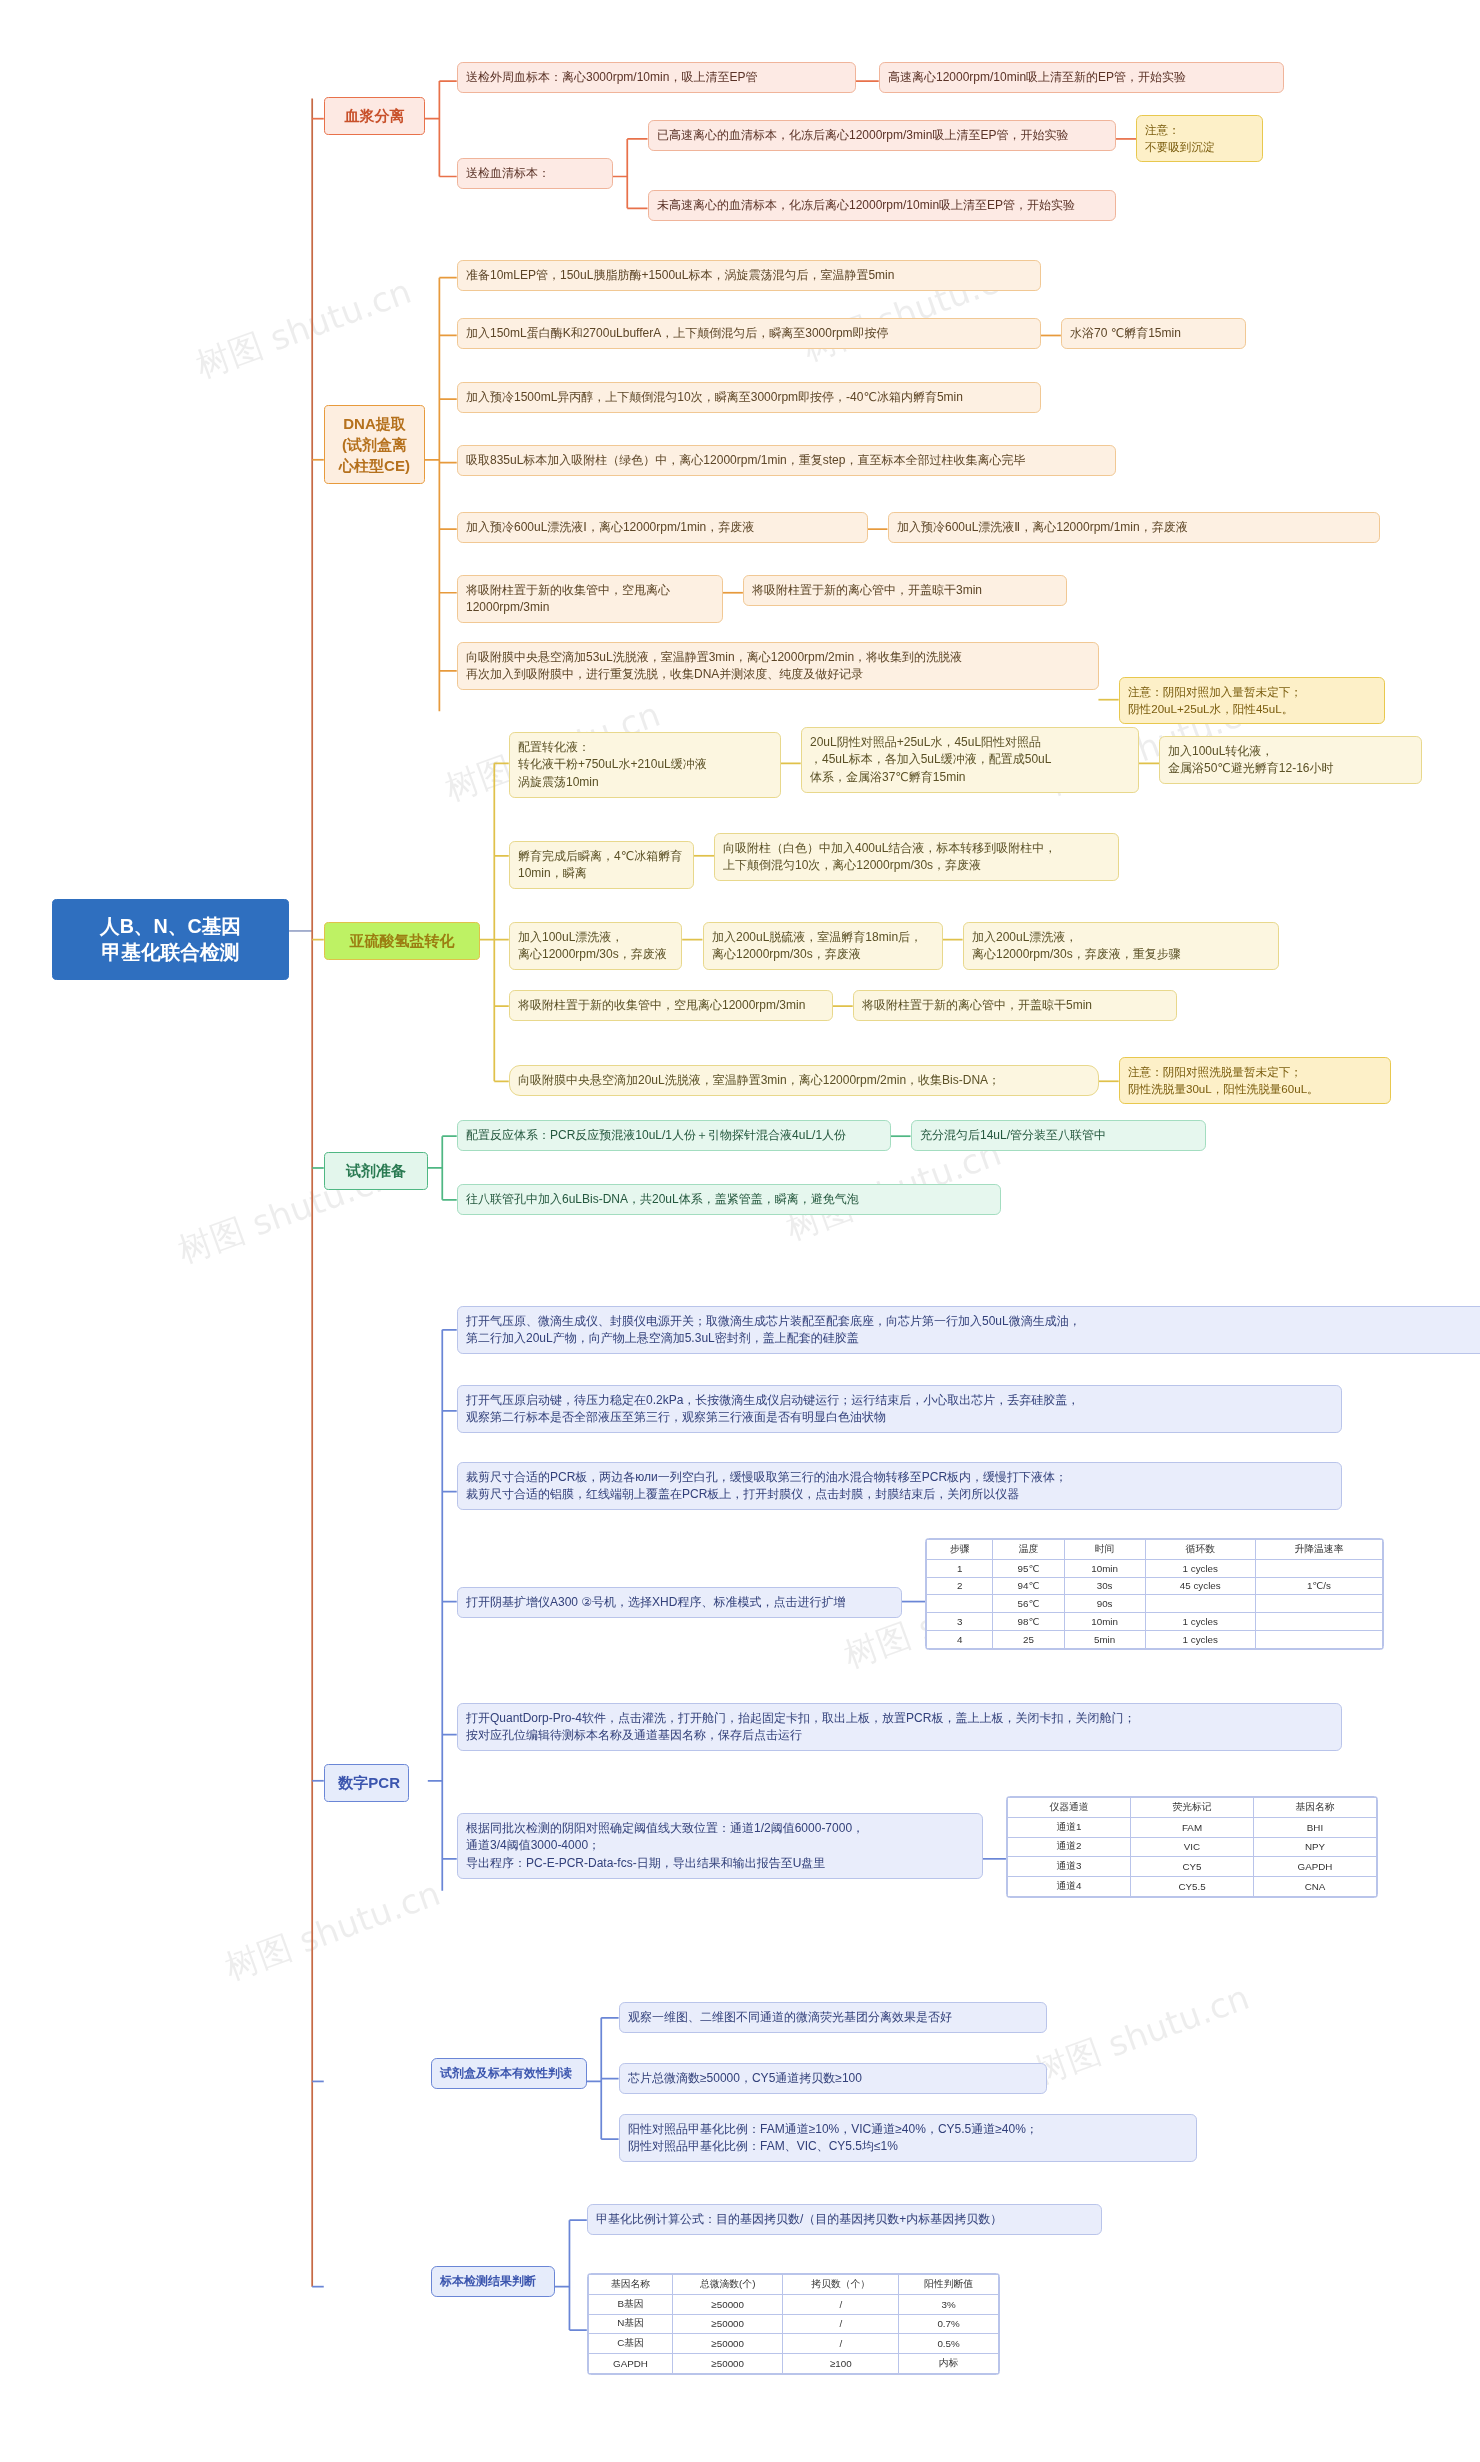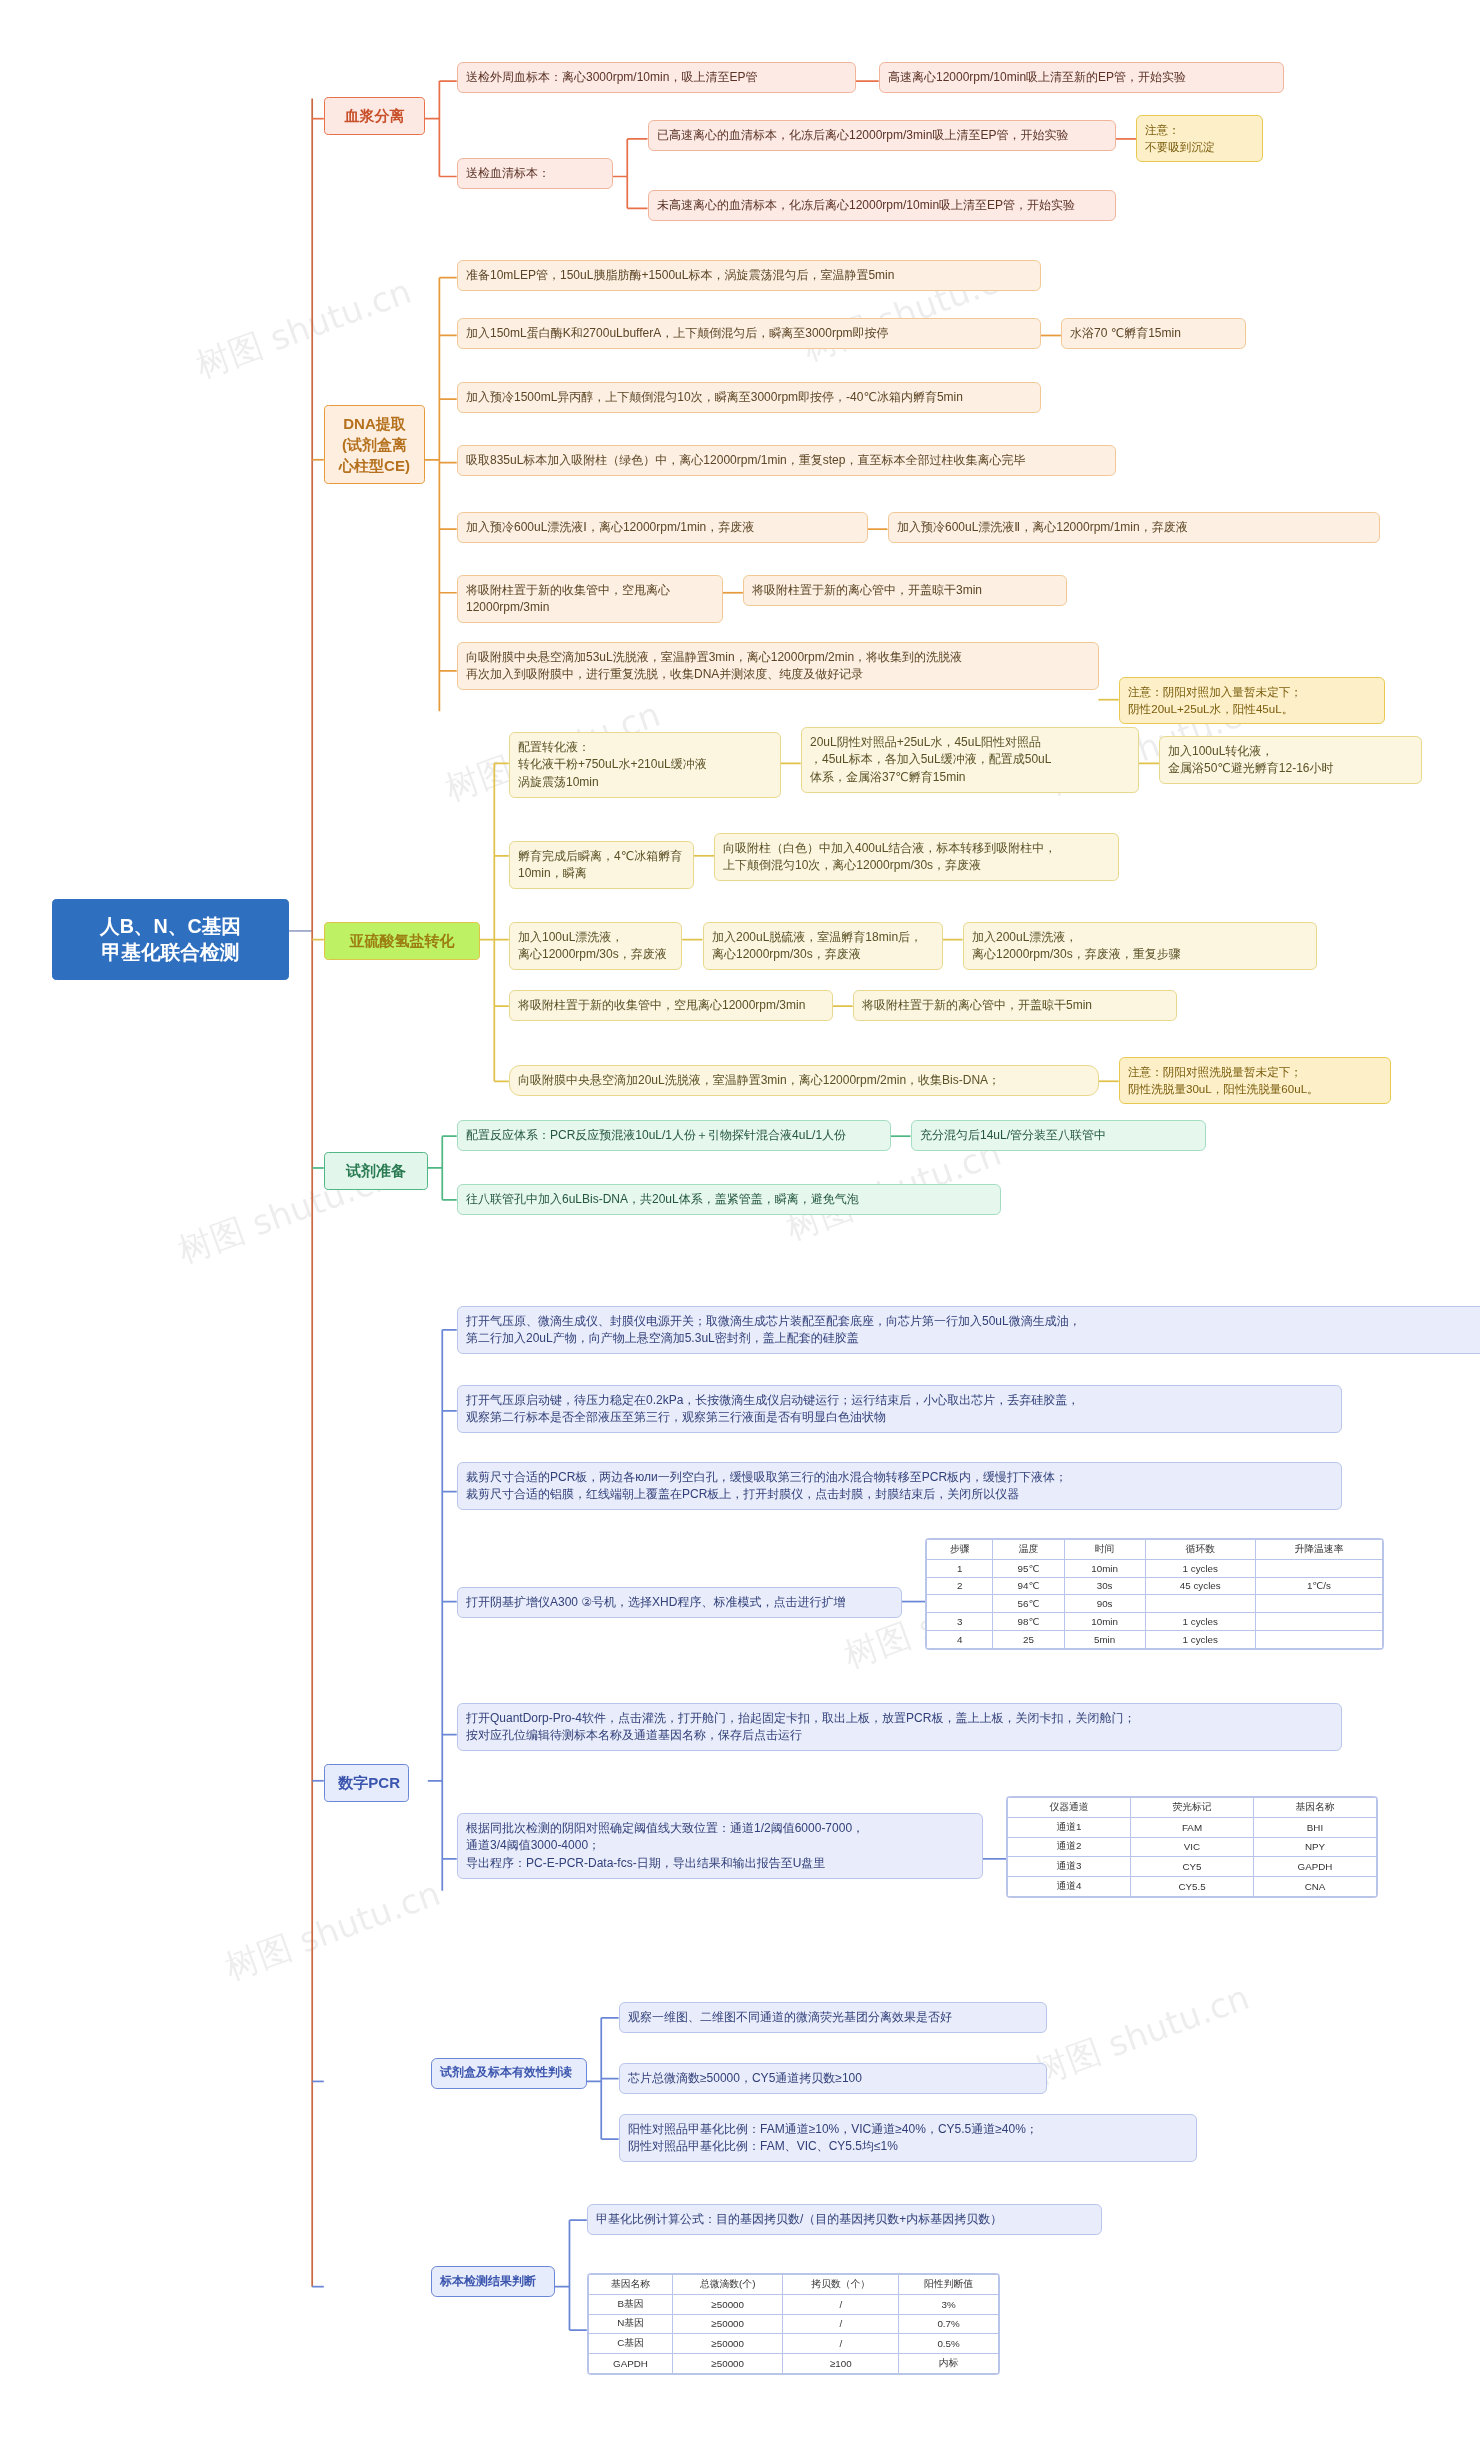--- a/index.html
+++ b/index.html
@@ -140,21 +140,21 @@
 金属浴50℃避光孵育12-16小时</div>
 
   <div class="node leaf-yellow" style="left:509px;top:841px;width:185px;">孵育完成后瞬离，4℃冰箱孵育10min，瞬离</div>
   <div class="node leaf-yellow" style="left:714px;top:833px;width:405px;white-space:pre-line;">向吸附柱（白色）中加入400uL结合液，标本转移到吸附柱中，
 上下颠倒混匀10次，离心12000rpm/30s，弃废液</div>
 
   <div class="node leaf-yellow" style="left:509px;top:922px;width:173px;white-space:pre-line;">加入100uL漂洗液，
 离心12000rpm/30s，弃废液</div>
   <div class="node leaf-yellow" style="left:703px;top:922px;width:240px;white-space:pre-line;">加入200uL脱硫液，室温孵育18min后，
 离心12000rpm/30s，弃废液</div>
-  <div class="node leaf-yellow" style="left:963px;top:922px;width:354px;white-space:pre-line;">加入200uL漂洗液，
+  <div class="node leaf-yellow" style="left:963px;top:922px;width:316px;white-space:pre-line;">加入200uL漂洗液，
 离心12000rpm/30s，弃废液，重复步骤</div>
 
   <div class="node leaf-yellow" style="left:509px;top:990px;width:324px;">将吸附柱置于新的收集管中，空甩离心12000rpm/3min</div>
   <div class="node leaf-yellow" style="left:853px;top:990px;width:324px;">将吸附柱置于新的离心管中，开盖晾干5min</div>
 
   <div class="node leaf-yellow" style="left:509px;top:1065px;width:590px;border-radius:11px;">向吸附膜中央悬空滴加20uL洗脱液，室温静置3min，离心12000rpm/2min，收集Bis-DNA；</div>
   <div class="node note-yellow" style="left:1119px;top:1057px;width:272px;white-space:pre-line;font-size:11.6px;">注意：阴阳对照洗脱量暂未定下；
 阴性洗脱量30uL，阳性洗脱量60uL。</div>
 
   <div class="node cat cat-green" style="left:324px;top:1152px;width:104px;">试剂准备</div>
@@ -256,21 +256,21 @@
           </tr>
           <tr>
             <td>通道4</td>
             <td>CY5.5</td>
             <td>CNA</td>
           </tr>
         </tbody>
     </table>
   </div>
 
-  <div class="node cat-blue node" style="left:431px;top:2058px;width:156px;font-size:12px;font-weight:bold;text-align:left;color:#3b55ae;font-family:Liberation Mono, monospace;">试剂盒及标本有效性判读</div>
+  <div class="node cat-blue node" style="left:431px;top:2058px;width:156px;font-size:12px;font-weight:bold;text-align:left;color:#3b55ae;">试剂盒及标本有效性判读</div>
 
   <div class="node leaf-blue" style="left:619px;top:2002px;width:428px;">观察一维图、二维图不同通道的微滴荧光基团分离效果是否好</div>
   <div class="node leaf-blue" style="left:619px;top:2063px;width:428px;">芯片总微滴数≥50000，CY5通道拷贝数≥100</div>
   <div class="node leaf-blue" style="left:619px;top:2114px;width:578px;white-space:pre-line;">阳性对照品甲基化比例：FAM通道≥10%，VIC通道≥40%，CY5.5通道≥40%；
 阴性对照品甲基化比例：FAM、VIC、CY5.5均≤1%</div>
 
   <div class="node cat-blue node" style="left:431px;top:2266px;width:124px;font-size:12px;font-weight:bold;text-align:left;color:#3b55ae;">标本检测结果判断</div>
 
   <div class="node leaf-blue" style="left:587px;top:2204px;width:515px;">甲基化比例计算公式：目的基因拷贝数/（目的基因拷贝数+内标基因拷贝数）</div>
 

